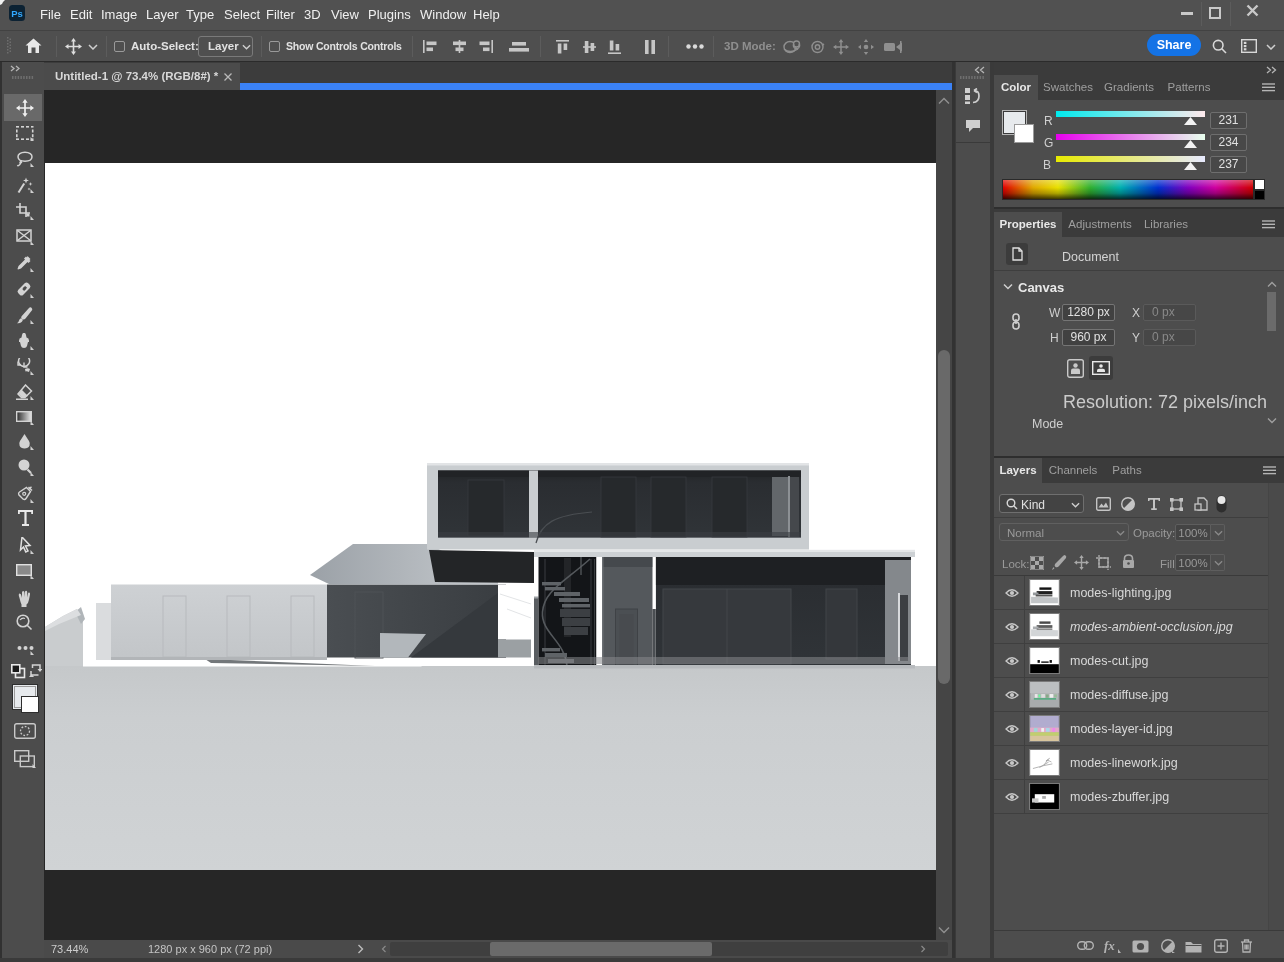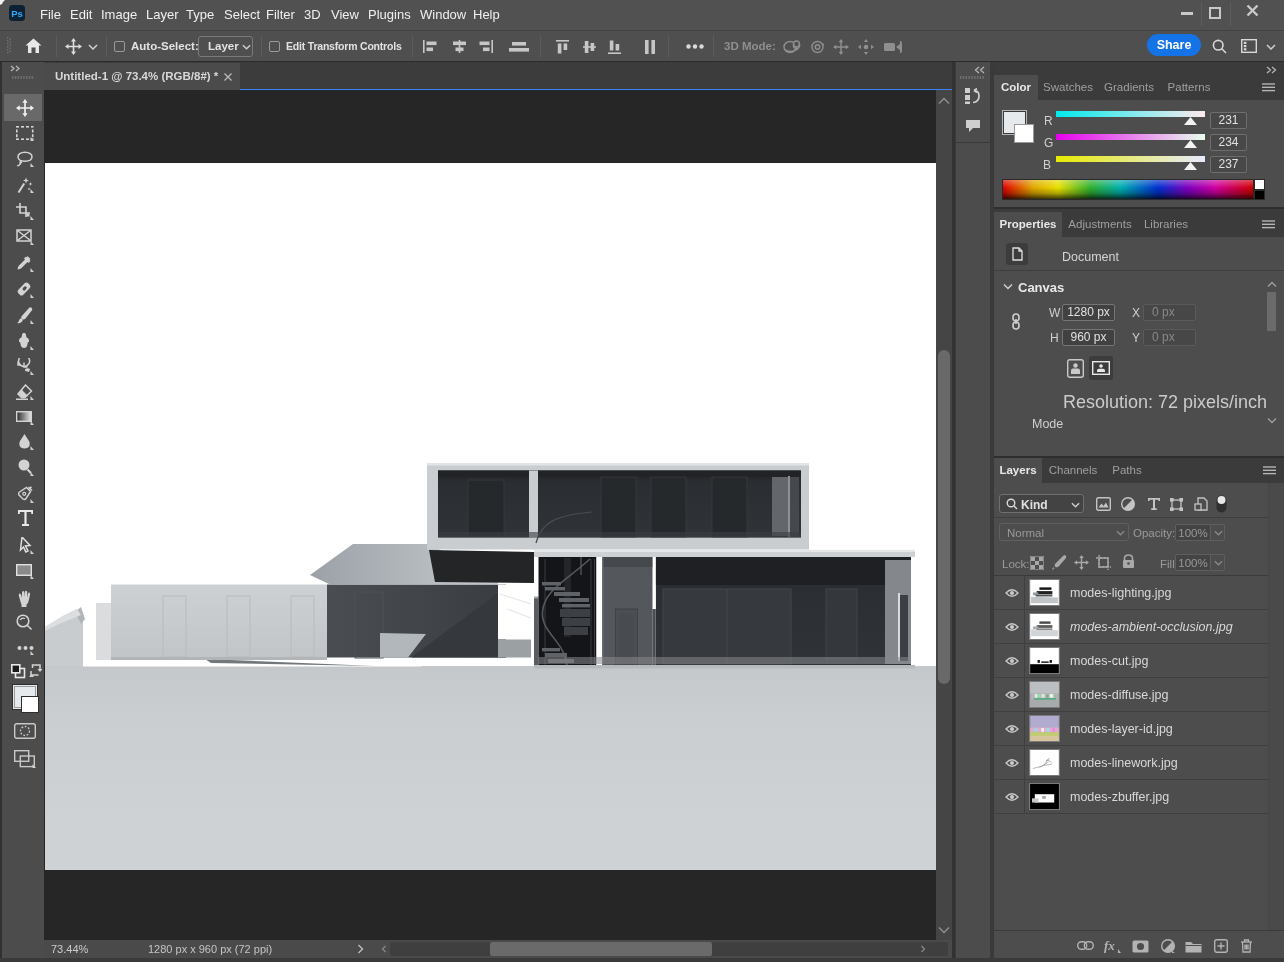--- a/index.html
+++ b/index.html
@@ -5,21 +5,21 @@
 *{margin:0;padding:0;box-sizing:border-box;}
 html,body{width:1284px;height:962px;overflow:hidden;background:#4d4d4d;font-family:"Liberation Sans",sans-serif;}
 #win{position:relative;width:1284px;height:962px;background:#4d4d4d;}
 #titlebar{position:absolute;left:0;top:0;width:1284px;height:30px;background:#515151;}
 .menu{position:absolute;top:0;height:30px;line-height:30px;color:#f0f0f0;font-size:13px;}
 #optionsbar{position:absolute;left:0;top:30px;width:1284px;height:32px;background:#4f4f4f;border-top:1px solid #424242;border-bottom:1px solid #2b2b2b;}
 .vdiv{position:absolute;top:5px;height:21px;width:1px;background:#3c3c3c;border-right:1px solid #5c5c5c;}
 .obtext{position:absolute;top:0;height:30px;line-height:30px;color:#e2e2e2;font-size:11.5px;font-weight:bold;}
 .cb{position:absolute;top:10px;width:11px;height:11px;border:1px solid #9a9a9a;border-radius:2px;background:transparent;}
 #toolbar{position:absolute;left:0;top:62px;width:44px;height:896px;background:#4c4c4c;border-left:2px solid #313131;}
-#tabbar{position:absolute;left:44px;top:62px;width:908px;height:28px;background:#3c3c3c;border-bottom:1px solid #3b82f6;}
+#tabbar{position:absolute;left:44px;top:62px;width:908px;height:28px;background:#3c3c3c;border-bottom:7px solid #3b82f6;}
 #doctab{position:absolute;left:0;top:1px;width:196px;height:27px;background:#4b4b4b;color:#d8d8d8;font-size:11.5px;font-weight:bold;line-height:27px;}
 #canvasarea{position:absolute;left:44px;top:90px;width:892px;height:850px;background:#262626;overflow:hidden;}
 #vscroll{position:absolute;left:936px;top:90px;width:16px;height:850px;background:#454545;}
 #statusbar{position:absolute;left:44px;top:940px;width:908px;height:18px;background:#4a4a4a;color:#cccccc;font-size:11px;text-align:right;}
 #bottomstrip{position:absolute;left:0;top:958px;width:1284px;height:4px;background:#3a3a3a;}
 #dock{position:absolute;left:952px;top:62px;width:332px;height:896px;background:#4d4d4d;}
 .tabstrip{position:absolute;left:0;width:290px;height:25px;background:#3b3b3b;}
 .ptab{position:absolute;top:0;height:25px;line-height:25px;font-size:11.5px;color:#9f9f9f;text-align:center;}
 .ptab.act{background:#4d4d4d;color:#e8e8e8;font-weight:bold;}
 .inpbox{position:absolute;height:17px;background:#414141;border:1px solid #757575;border-radius:2px;color:#e0e0e0;font-size:12px;text-align:center;line-height:15px;}
@@ -93,21 +93,21 @@
  <div class="vdiv" style="left:106px"></div>
  <div class="cb" style="left:114px"></div>
  <span class="obtext" style="left:131px">Auto-Select:</span>
  <div style="position:absolute;left:198px;top:5px;width:55px;height:21px;border:1px solid #7a7a7a;border-radius:3px;"></div>
  <span class="obtext" style="left:208px;font-weight:bold;">Layer</span>
  <svg class="icon" style="left:242px;top:13px" width="9" height="6" viewBox="0 0 10 6">
         <path d="M1 1 L5 5 L9 1" stroke="#cfcfcf" stroke-width="1.5" fill="none"></path>
       </svg>
  <div class="vdiv" style="left:261px"></div>
  <div class="cb" style="left:269px"></div>
- <span class="obtext" style="left:286px;font-size:10.5px;letter-spacing:-0.2px;">Edit Transform Controls</span>
+ <span class="obtext" style="left:286px;font-size:10.5px;letter-spacing:-0.2px;">Show Controls Controls</span>
  <div class="vdiv" style="left:412px"></div>
  <svg class="icon" style="left:423px;top:9px" width="15" height="13" viewBox="0 0 15 13">
         <g fill="#c6c6c6">
           <rect x="0" y="0" width="1.6" height="13"></rect>
           <rect x="3.5" y="1.5" width="10" height="3.6"></rect>
           <rect x="3.5" y="7.5" width="6.5" height="3.6"></rect>
         </g>
       </svg>
  <svg class="icon" style="left:452px;top:9px" width="15" height="13" viewBox="0 0 15 13">
         <g fill="#c6c6c6">
@@ -707,21 +707,21 @@
             <line x1="0" y1="7.6" x2="13" y2="7.6"></line>
           </g>
         </svg>
   <div style="position:absolute;left:5px;top:432px;width:85px;height:19px;background:#434343;border:1px solid #6f6f6f;border-radius:3px;"></div>
   <svg style="position:absolute;left:12px;top:436px" width="12" height="12" viewBox="0 0 12 12">
           <g stroke="#d8d8d8" stroke-width="1.4" fill="none">
             <circle cx="5" cy="5" r="3.8"></circle>
             <path d="M7.8 7.8 L11 11"></path>
           </g>
         </svg>
-  <span style="position:absolute;left:27px;top:436px;color:#e0e0e0;font-size:12px;font-weight:bold;">Kind</span>
+  <span style="position:absolute;left:27px;top:436px;color:#e0e0e0;font-size:12px;font-weight:normal;">Kind</span>
   <svg style="position:absolute;left:77px;top:440px" width="9" height="6" viewBox="0 0 10 6">
           <path d="M1 1 L5 5 L9 1" stroke="#cfcfcf" stroke-width="1.5" fill="none"></path>
         </svg>
   <svg style="position:absolute;left:102px;top:435px" width="15" height="14" viewBox="0 0 15 14">
           <rect x="0.7" y="0.7" width="13.6" height="12.6" rx="1.5" fill="none" stroke="#c4c4c4" stroke-width="1.4"></rect>
           <path d="M2.5 10.5 L5.5 6.5 L7.5 9 L10 5.5 L12.5 10.5 Z" fill="#c4c4c4"></path>
         </svg>
   <svg style="position:absolute;left:127px;top:435px" width="14" height="14" viewBox="0 0 14 14">
           <circle cx="7" cy="7" r="6.3" fill="none" stroke="#c4c4c4" stroke-width="1.4"></circle>
           <path d="M2.5 11.5 A6.3 6.3 0 0 0 11.5 2.5 Z" fill="#c4c4c4"></path>

